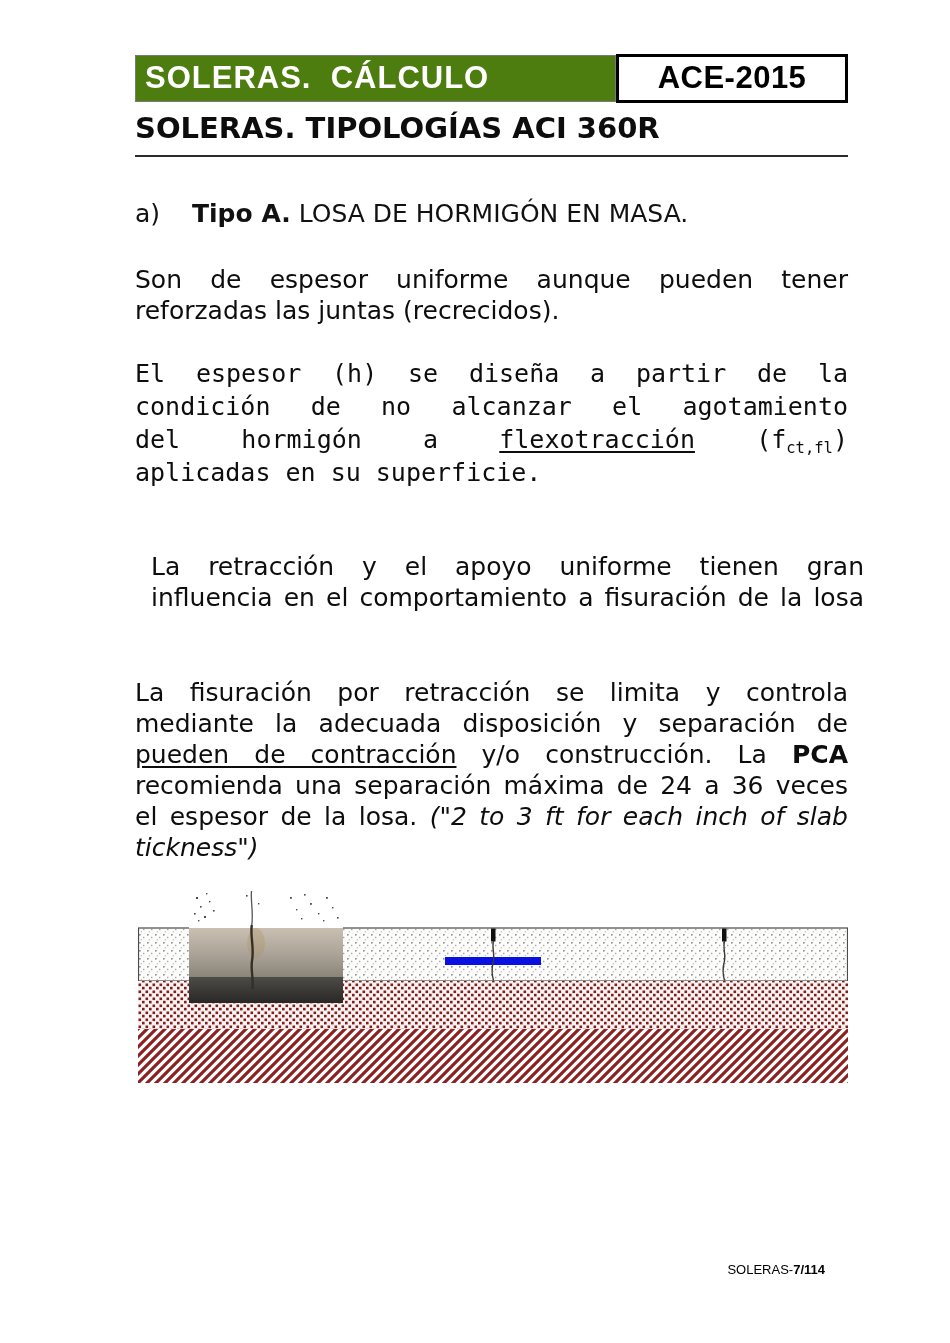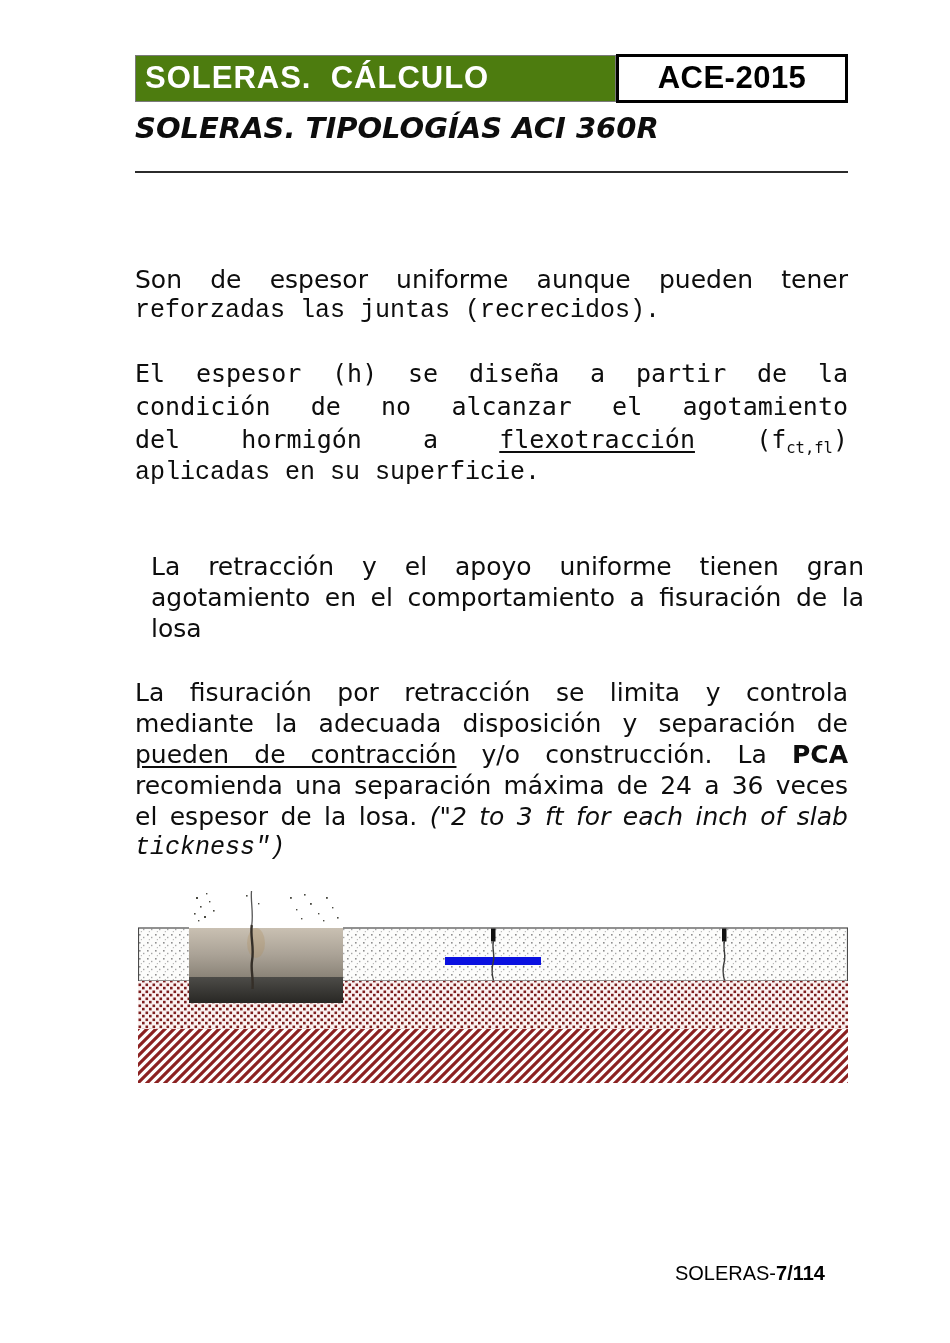--- a/index.html
+++ b/index.html
@@ -11,71 +11,72 @@
            border:1px solid #7a7a7a;box-sizing:border-box;}
   .hdr-bar span{display:block;white-space:pre;font-family:"Liberation Sans",sans-serif;
            font-weight:bold;font-size:31px;line-height:44px;color:#ffffff;padding-left:9px;
            letter-spacing:1px;}
   .ace-box{position:absolute;left:481px;top:-1px;width:232px;height:49px;background:#ffffff;
            border:3px solid #000;box-sizing:border-box;text-align:center;}
   .ace-box span{font-family:"Liberation Sans",sans-serif;font-weight:bold;font-size:31px;
            line-height:42px;color:#000;letter-spacing:0.5px;margin-top:36px;}
   
   .sec-title{position:absolute;left:135px;top:110px;width:713px;font-weight:bold;font-size:29px;
-           line-height:36px;color:#0d0d0d;border-bottom:2px solid #2b2b2b;padding-bottom:25px;font-style:italic;}
+           line-height:36px;color:#0d0d0d;border-bottom:2px solid #2b2b2b;padding-bottom:9px;}
   
   .tipo{position:absolute;left:135px;top:199px;width:713px;font-size:25px;line-height:30px;}
   .tipo .mk{display:inline-block;width:57px;}
   .b{font-weight:bold;}
   .it{font-style:italic;}
   .ul{text-decoration:underline;text-decoration-thickness:2px;text-underline-offset:3px;}
   .para{position:absolute;left:135px;width:713px;font-size:25px;line-height:31px;color:#0d0d0d;}
   .para.mono{font-family:"DejaVu Sans Mono",monospace;line-height:33px;font-size:25px;width:713px;}
   .jl{text-align:justify;text-align-last:justify;}
-  .ll{text-align:left;font-family:Liberation Mono, monospace;}
+  .ll{text-align:left;}
   sub.fsub{font-size:0.62em;vertical-align:-0.35em;line-height:0;}
   #p1{top:264px;} #p2{top:357px;} #p3{top:551px;margin-left:16px;} #p4{top:677px;}
   
   .fig{position:absolute;left:138px;top:885px;width:710px;height:200px;}
   
   .footer{position:absolute;left:135px;top:1262px;width:690px;text-align:right;
-          font-family:"Liberation Sans",sans-serif;font-size:20px;color:#000;}
+          font-family:"Liberation Sans",sans-serif;font-size:13px;color:#000;}
 </style>
 </head>
 <body>
 
 <div class="page">
 
   <div class="hdr-row">
     <div class="hdr-bar">
       <span>SOLERAS.  CÁLCULO</span>
     </div>
     <div class="ace-box">
       <span>ACE-2015</span>
     </div>
   </div>
 
   <div class="sec-title">SOLERAS. TIPOLOGÍAS ACI 360R</div>
 
+  <div class="tipo"><span class="mk">a)</span><span class="b">Tipo A.</span><span> LOSA DE HORMIGÓN EN MASA.</span></div>
 
   <div class="para" id="p1">
     <div class="jl">Son de espesor uniforme aunque pueden tener</div>
     <div class="ll">reforzadas las juntas (recrecidos).</div>
   </div>
 
   <div class="para mono" id="p2">
     <div class="jl">El espesor (h) se diseña a partir de la</div>
     <div class="jl">condición de no alcanzar el agotamiento</div>
     <div class="jl"><span>del hormigón a </span><span class="ul">flexotracción</span><span> (f</span><sub class="fsub">ct,fl</sub><span>)</span></div>
     <div class="ll">aplicadas en su superficie.</div>
   </div>
 
   <div class="para" id="p3">
     <div class="jl">La retracción y el apoyo uniforme tienen gran</div>
-    <div class="jl">agotamiento en el comportamiento a fisuración de la losa</div>
+    <div class="jl">influencia en el comportamiento a fisuración de la losa</div>
   </div>
 
   <div class="para" id="p4">
     <div class="jl">La fisuración por retracción se limita y controla</div>
     <div class="jl">mediante la adecuada disposición y separación de</div>
     <div class="jl"><span class="ul">pueden de contracción</span><span> y/o construcción. La </span><span class="b">PCA</span></div>
     <div class="jl">recomienda una separación máxima de 24 a 36 veces</div>
     <div class="jl"><span>el espesor de la losa. </span><span class="it">("2 to 3 ft for each inch of slab</span></div>
     <div class="ll it">tickness")</div>
   </div>

